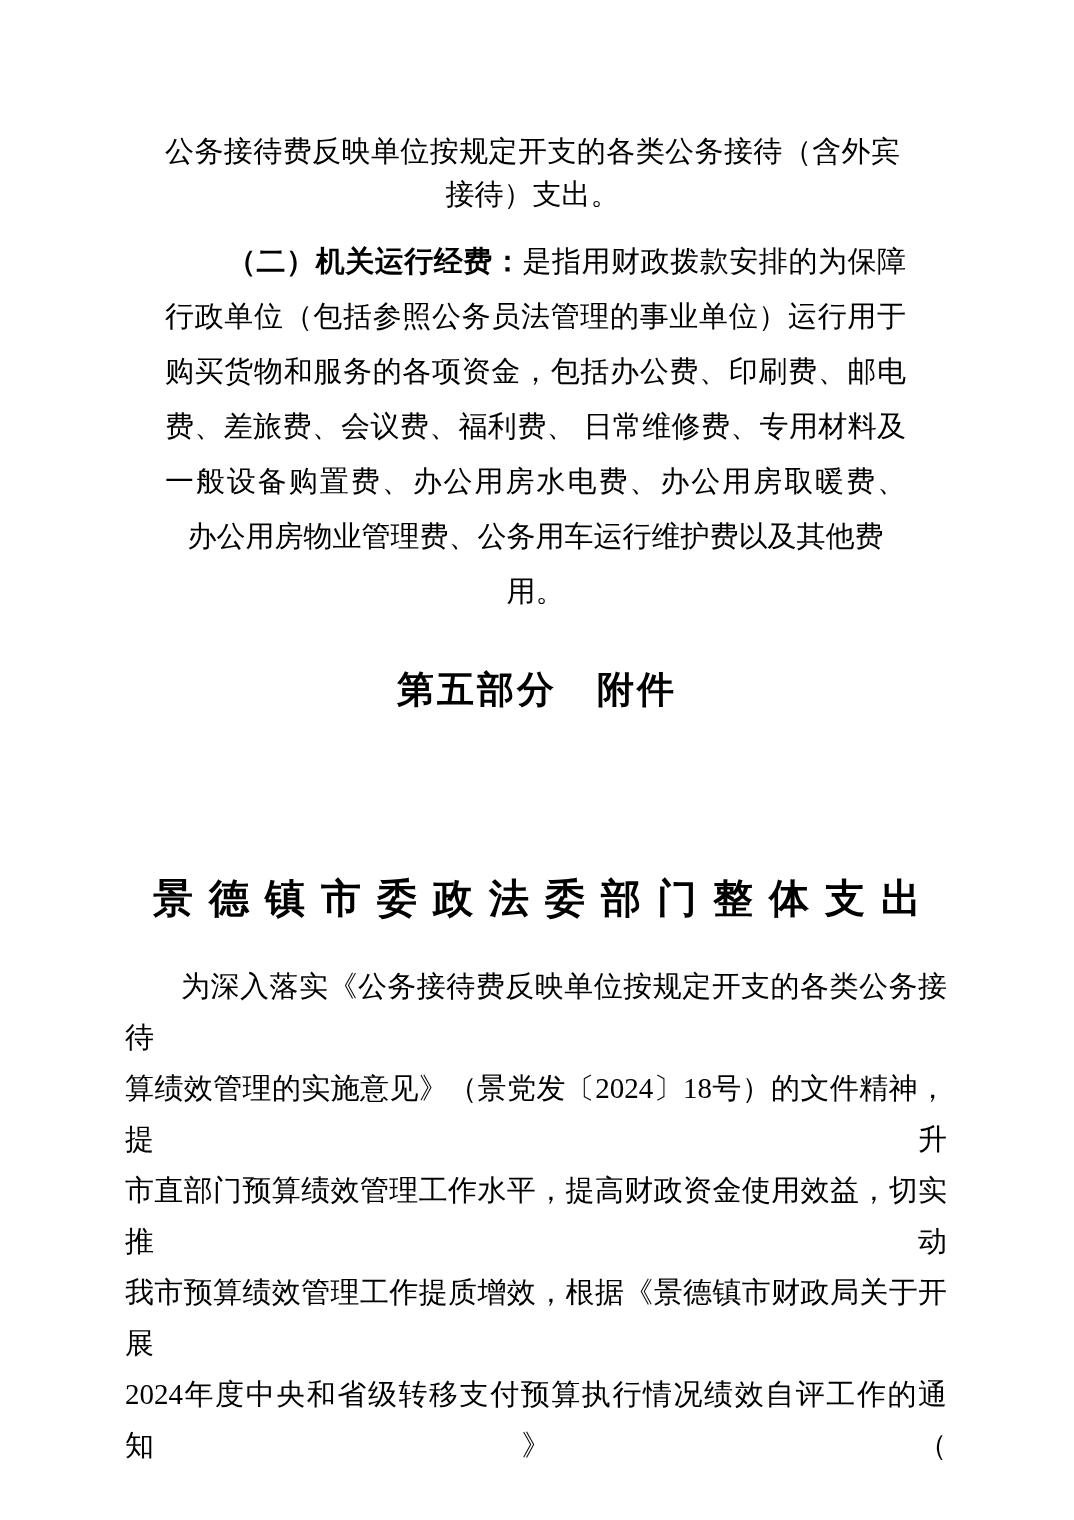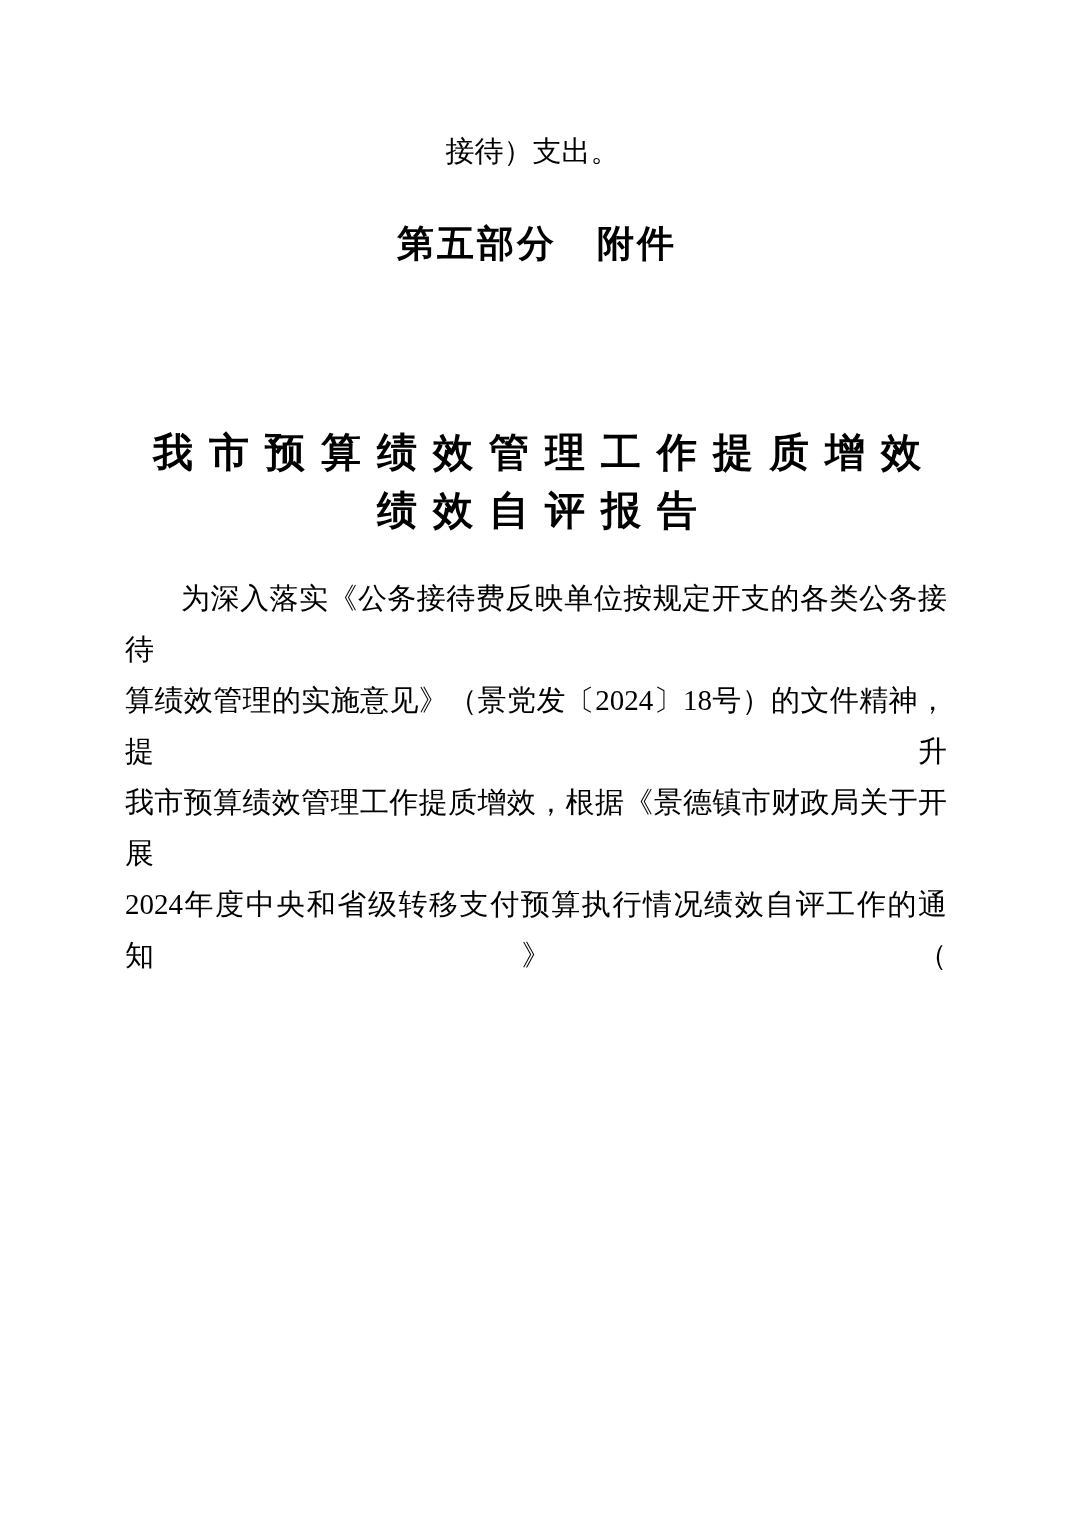--- a/index.html
+++ b/index.html
@@ -64,32 +64,41 @@
     line-height: 51px;
   }
   .indent1 { text-indent: 56px; }
 </style>
 </head>
 <body>
 
 <div class="page">
 
   <div class="p1">
+    <div class="line fill">公务接待费反映单位按规定开支的各类公务接待（含外宾</div>
     <div class="line">接待）支出。</div>
   </div>
 
+  <div class="p2">
+    <div class="line fill lead"><span class="bold">（二）机关运行经费：</span><span>是指用财政拨款安排的为保障</span></div>
+    <div class="line fill">行政单位（包括参照公务员法管理的事业单位）运行用于</div>
+    <div class="line fill">购买货物和服务的各项资金，包括办公费、印刷费、邮电</div>
+    <div class="line fill">费、差旅费、会议费、福利费、 日常维修费、专用材料及</div>
+    <div class="line fill">一般设备购置费、办公用房水电费、办公用房取暖费、</div>
+    <div class="line">办公用房物业管理费、公务用车运行维护费以及其他费用。</div>
+  </div>
 
   <h2 class="section-heading">第五部分　附件</h2>
 
   <h1 class="report-title">
-    <div class="t-line">我市预算绩效管理工作提质增效</div>
-    <div class="t-line">绩效自评报告</div>
+    <div class="t-line">景德镇市委政法委部门整体支出</div>
   </h1>
 
   <div class="p3">
     <div class="line fill indent1">为深入落实《公务接待费反映单位按规定开支的各类公务接待</div>
     <div class="line fill">算绩效管理的实施意见》（景党发〔2024〕18号）的文件精神，提升</div>
+    <div class="line fill">市直部门预算绩效管理工作水平，提高财政资金使用效益，切实推动</div>
     <div class="line fill">我市预算绩效管理工作提质增效，根据《景德镇市财政局关于开展</div>
     <div class="line fill">2024年度中央和省级转移支付预算执行情况绩效自评工作的通知》（</div>
 
   </div>
 
 </div>
 
 </body></html>

